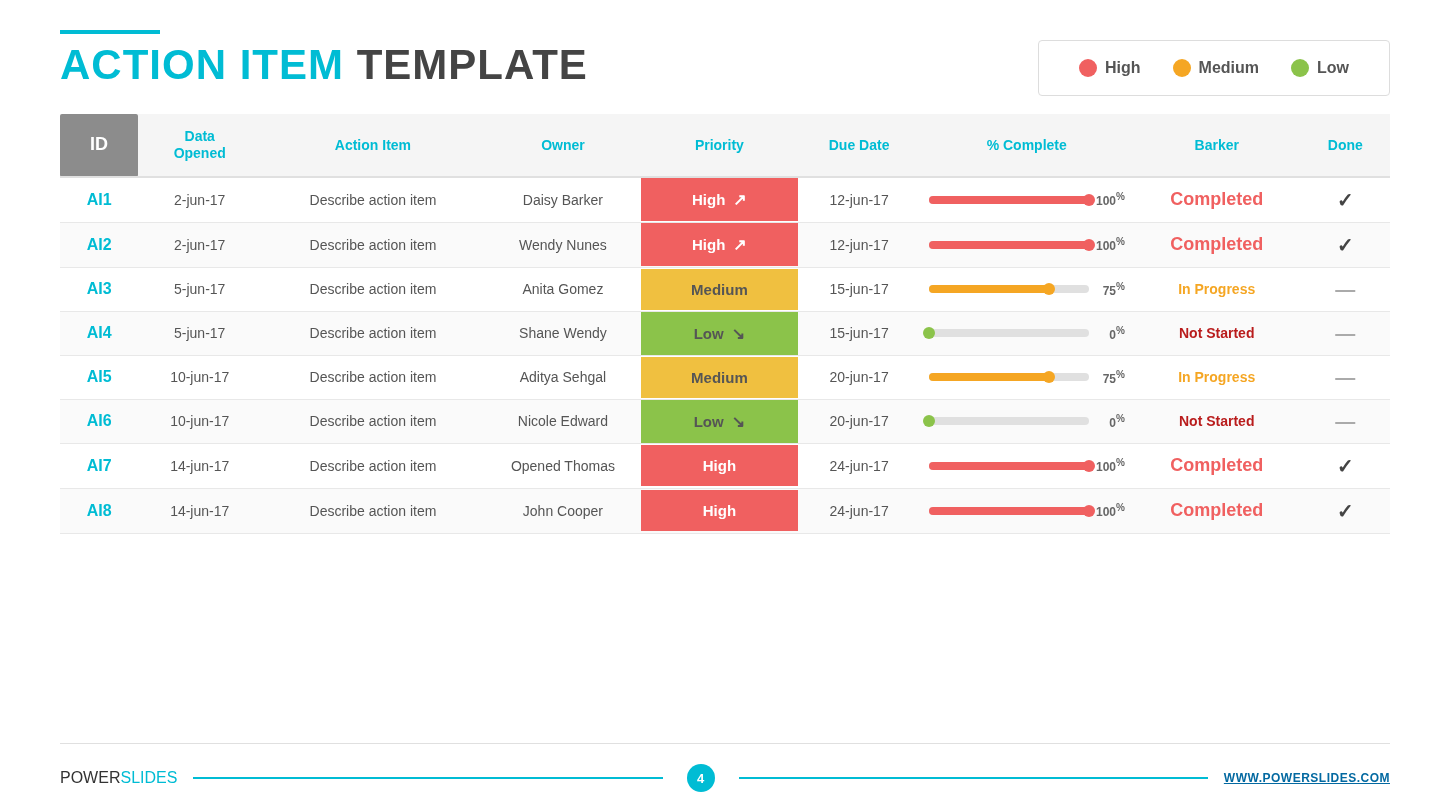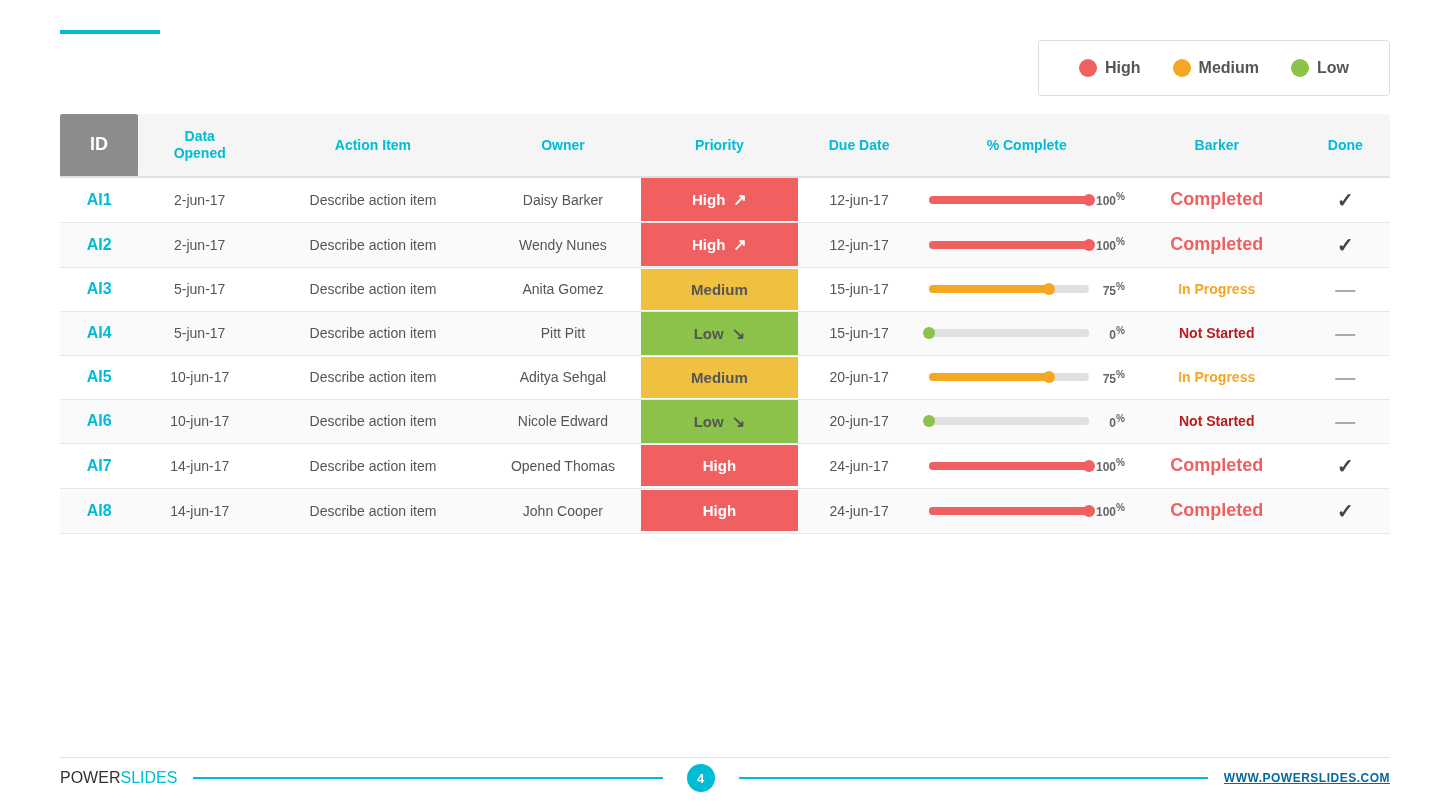--- a/index.html
+++ b/index.html
@@ -219,21 +219,21 @@
       color: #aaaaaa;
       font-size: 20px;
       font-weight: 700;
     }
 
     
     .footer {
       display: flex;
       align-items: center;
       justify-content: space-between;
-      padding-top: 6px;
+      padding-top: 20px;
       border-top: 1px solid #e0e0e0;
       margin-top: 6px;
     }
 
     .footer-power { color: #333; }
     .footer-slides { color: #00bcd4; }
 
     .footer-line {
       flex: 1;
       height: 2px;
@@ -269,20 +269,24 @@
     }
   </style>
 </head>
 <body>
 
 <div class="page">
 
   <div class="header-section">
     <div class="title-block">
       <div class="title-accent-line"></div>
+      <div class="page-title">
+        <span class="title-action">ACTION ITEM</span>
+        <span class="title-template"> <span>TEMPLATE</span></span>
+      </div>
     </div>
     <div class="legend-box">
       <div class="legend-item">
         <div class="legend-dot legend-high"></div>
         <span class="legend-label-high">High</span>
       </div>
       <div class="legend-item">
         <div class="legend-dot legend-medium"></div>
         <span class="legend-label-medium">Medium</span>
       </div>
@@ -389,21 +393,21 @@
         <span class="progress-pct">75<sup class="pct-superscript">%</sup></span>
       </div>
     </td>
       <td><span class="status-inprogress">In Progress</span></td>
       <td><span class="done-dash">—</span></td>
     </tr>
           <tr>
       <td class="td-id">AI4</td>
       <td>5-jun-17</td>
       <td>Describe action item</td>
-      <td>Pitt Pitt</td>
+      <td>Shane Wendy</td>
       <td class="priority-td">
         <div style="background:#8bc34a; color:#555; display:flex; align-items:center; justify-content:center; gap:8px; padding:12px 10px; font-weight:600; font-size:15px; height:100%;">
           <span>Low</span>
           <span class="trend-icon" style="color:#555">↘</span>
         </div>
       </td>
       <td>15-jun-17</td>
       <td>
       <div class="progress-container">
         <div class="progress-bar-bg">

